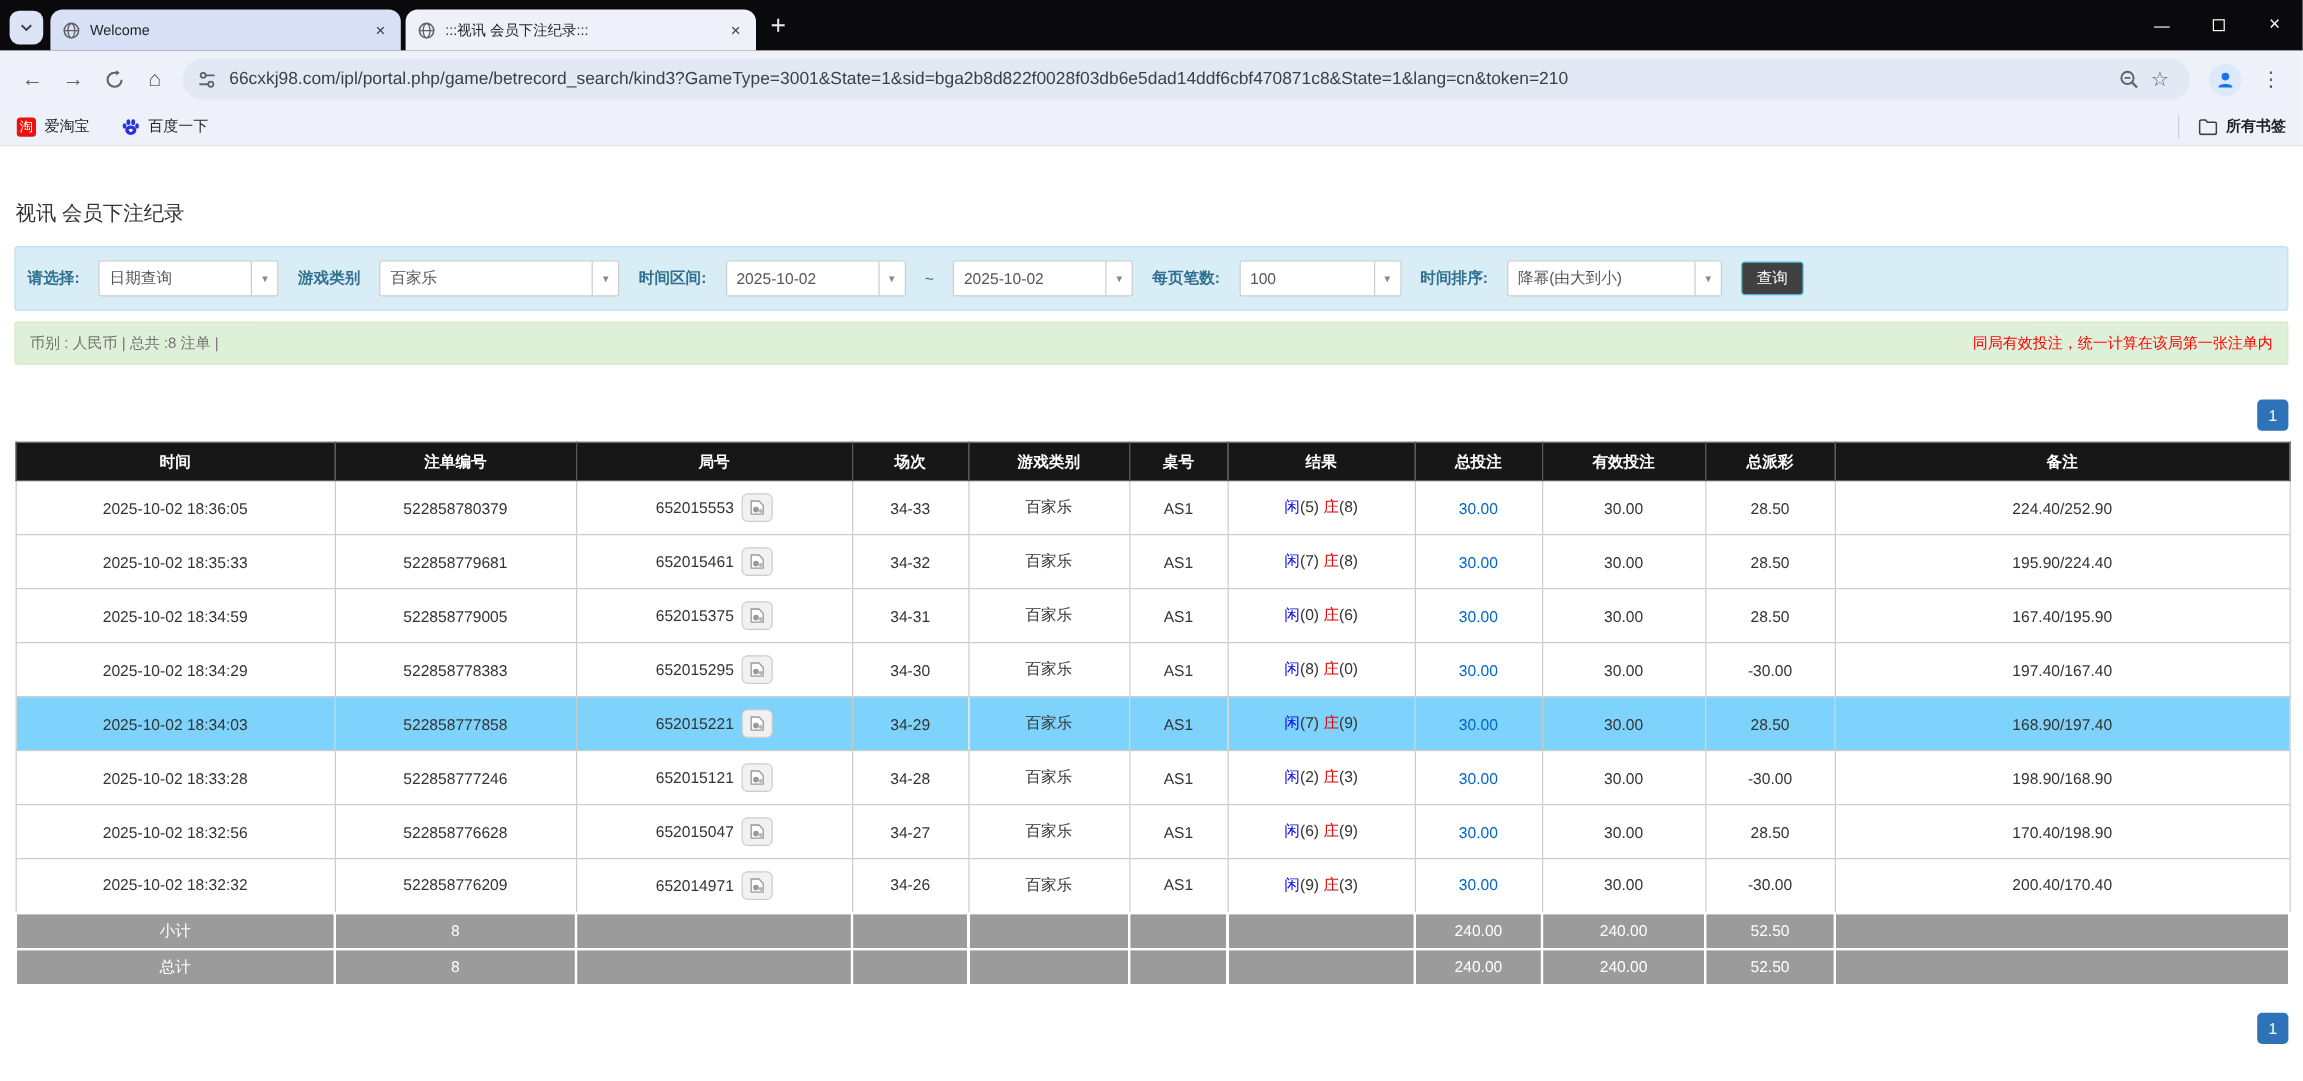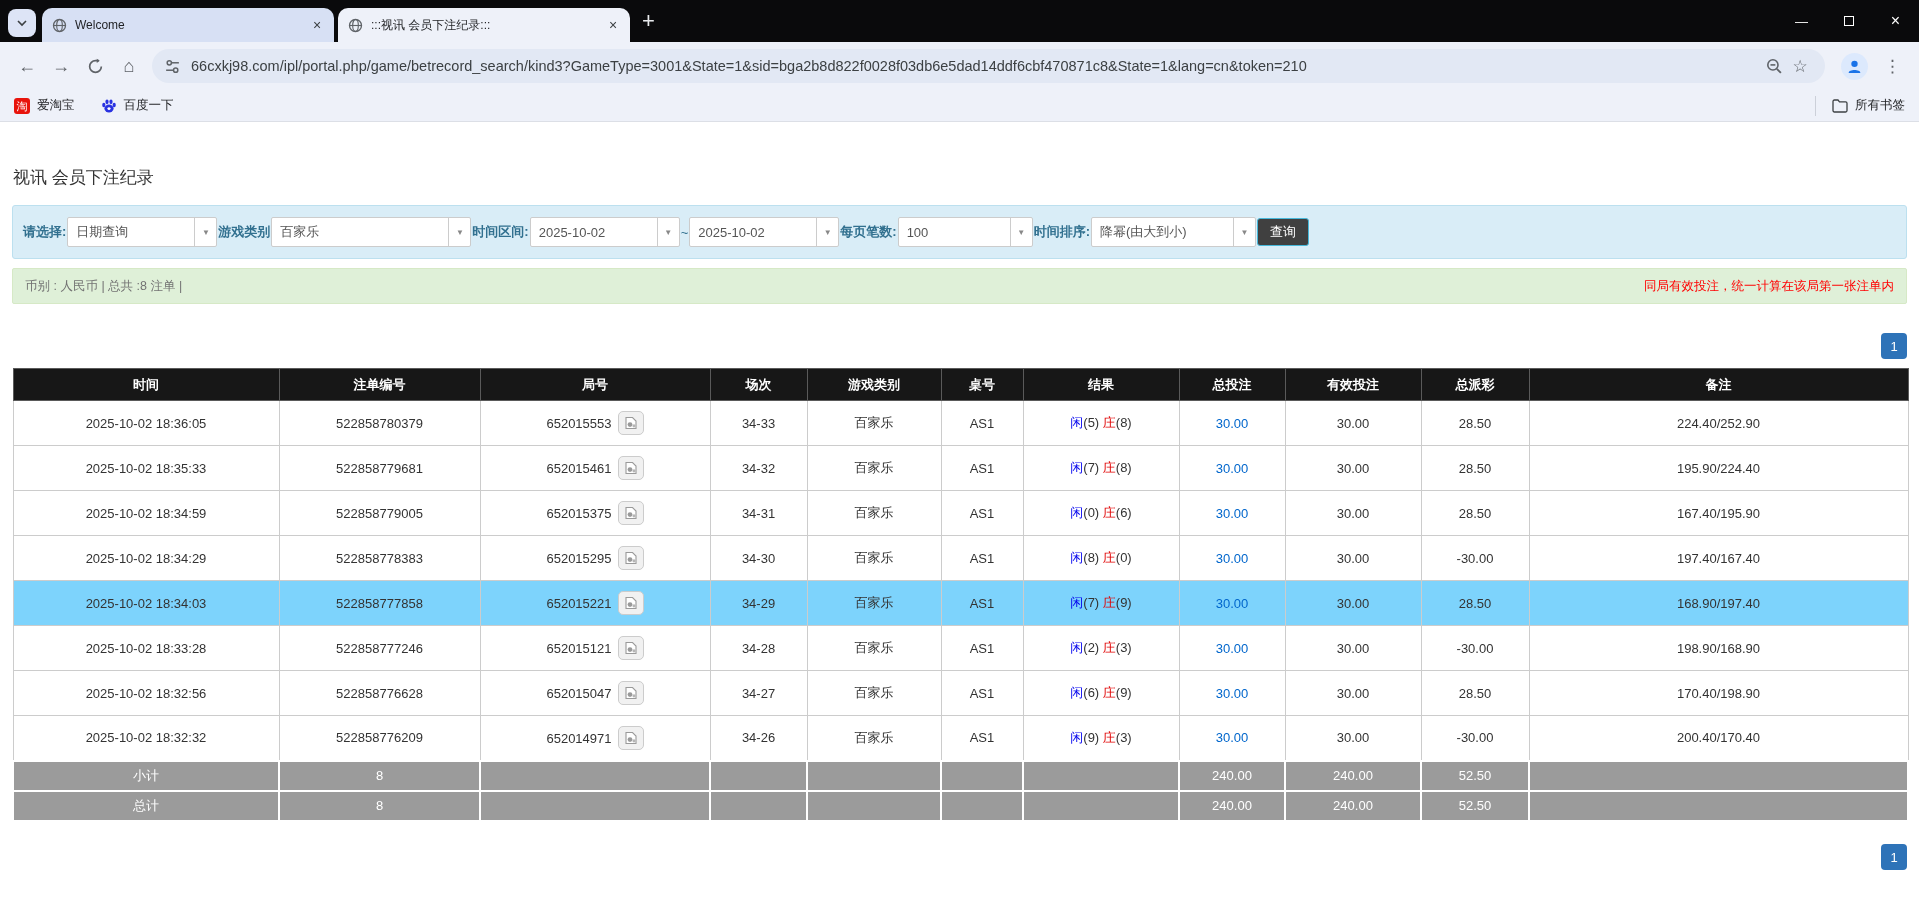--- a/index.html
+++ b/index.html
@@ -33,28 +33,28 @@
   .avatar { width:27px; height:27px; border-radius:50%; background:#dce9fd; display:flex; align-items:center;
     justify-content:center; margin:0 8px; cursor:pointer; flex:0 0 auto; }
   .menu-dots { font-size:17px; color:#5f6368; padding:0 8px; cursor:pointer; flex:0 0 auto; }
 
   .bookmarks { height:32px; background:#eef1f9; border-bottom:1px solid #dcdfe6; display:flex; align-items:center;
     padding:0 14px; }
   .bm-item { display:flex; align-items:center; gap:7px; margin-right:26px; font-size:12.5px; color:#1f2023; cursor:pointer; }
   .taobao-ico { width:16px; height:16px; background:#e8140c; border-radius:3px; color:#fff; font-size:11px;
     line-height:16px; text-align:center; }
   .bm-right { margin-left:auto; display:flex; align-items:center; gap:7px; font-size:12.5px; color:#1f2023;
-    border-left:1px solid #ccd0d9; padding-left:16px; height:20px; cursor:pointer; }
+    border-left:1px solid #ccd0d9; padding-left:16px; height:20px; cursor:pointer;font-weight:bold; }
 
   
   .content { position:relative; height:779px; background:#ffffff; }
   .page-title { position:absolute; left:13px; top:44px; font-size:17px; color:#333; }
 
   .filter-panel { position:absolute; left:12px; right:12px; top:83px; height:54px; background:#d9edf7;
-    border:1px solid #bce0ef; border-radius:3px; display:flex; align-items:center; padding:0 10px; gap:1px; }
+    border:1px solid #bce0ef; border-radius:3px; display:flex; align-items:center; padding:0 10px; gap:16px; }
   .f-label { font-size:13px; font-weight:bold; color:#31708f; white-space:nowrap; }
   .select { height:30px; background:#fff; border:1px solid #ccc; border-radius:2px; display:flex; align-items:stretch;
     cursor:pointer; }
   .select .val { display:flex; align-items:center; padding:0 8px; font-size:13px; color:#555; flex:1; white-space:nowrap; }
   .select .caret { width:22px; border-left:1px solid #ccc; display:flex; align-items:center; justify-content:center;
     font-size:8px; color:#888; }
   .tilde { font-size:13px; color:#31708f; }
   .search-btn { height:28px; padding:0 12px; background:#404040; border:1px solid #46b8da; border-radius:3px;
     color:#fff; font-size:13px; display:flex; align-items:center; cursor:pointer; }
 
@@ -215,21 +215,21 @@
       <span class="caret">▼</span>
     </div>
 
     <span class="f-label">每页笔数:</span>
     <div class="select" style="width:135px">
       <span class="val">100</span>
       <span class="caret">▼</span>
     </div>
 
     <span class="f-label">时间排序:</span>
-    <div class="select" style="width:165px">
+    <div class="select" style="width:179px">
       <span class="val">降幂(由大到小)</span>
       <span class="caret">▼</span>
     </div>
 
     <button class="search-btn">查询</button>
   </div>
 
   <div class="info-bar">
     <span class="info-left">币别 : 人民币 | 总共 :8 注单 |</span>
     <span class="info-right">同局有效投注，统一计算在该局第一张注单内</span>

